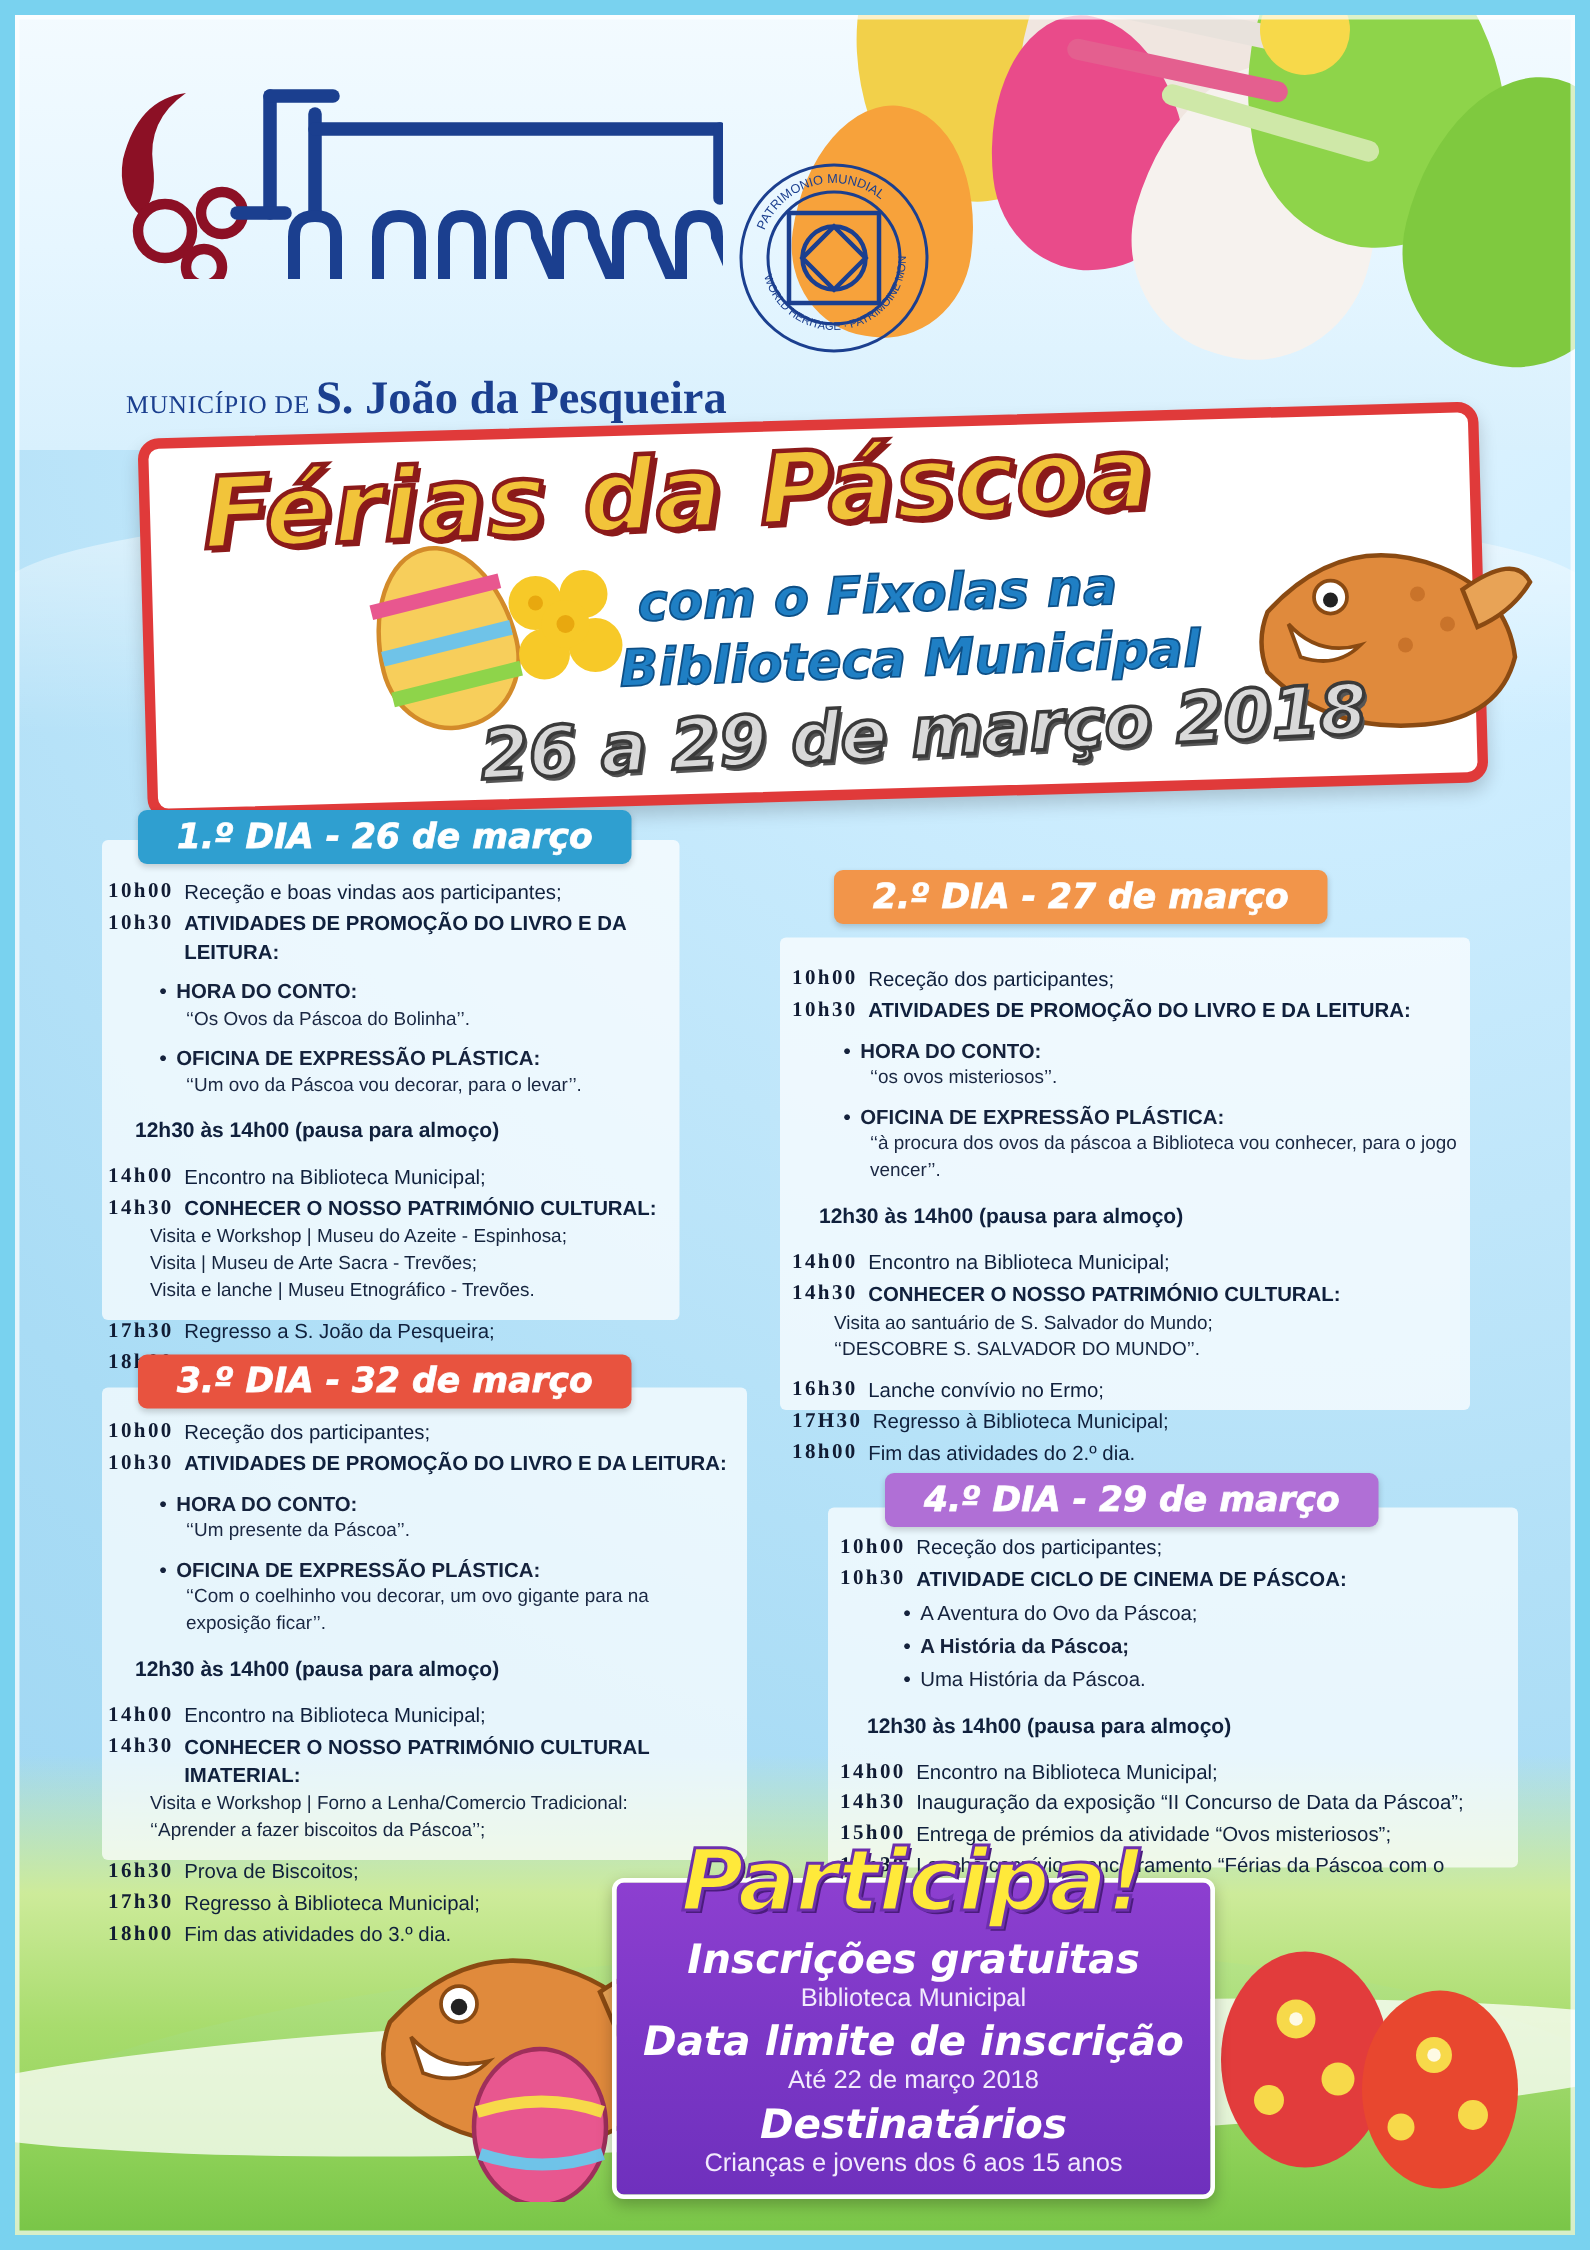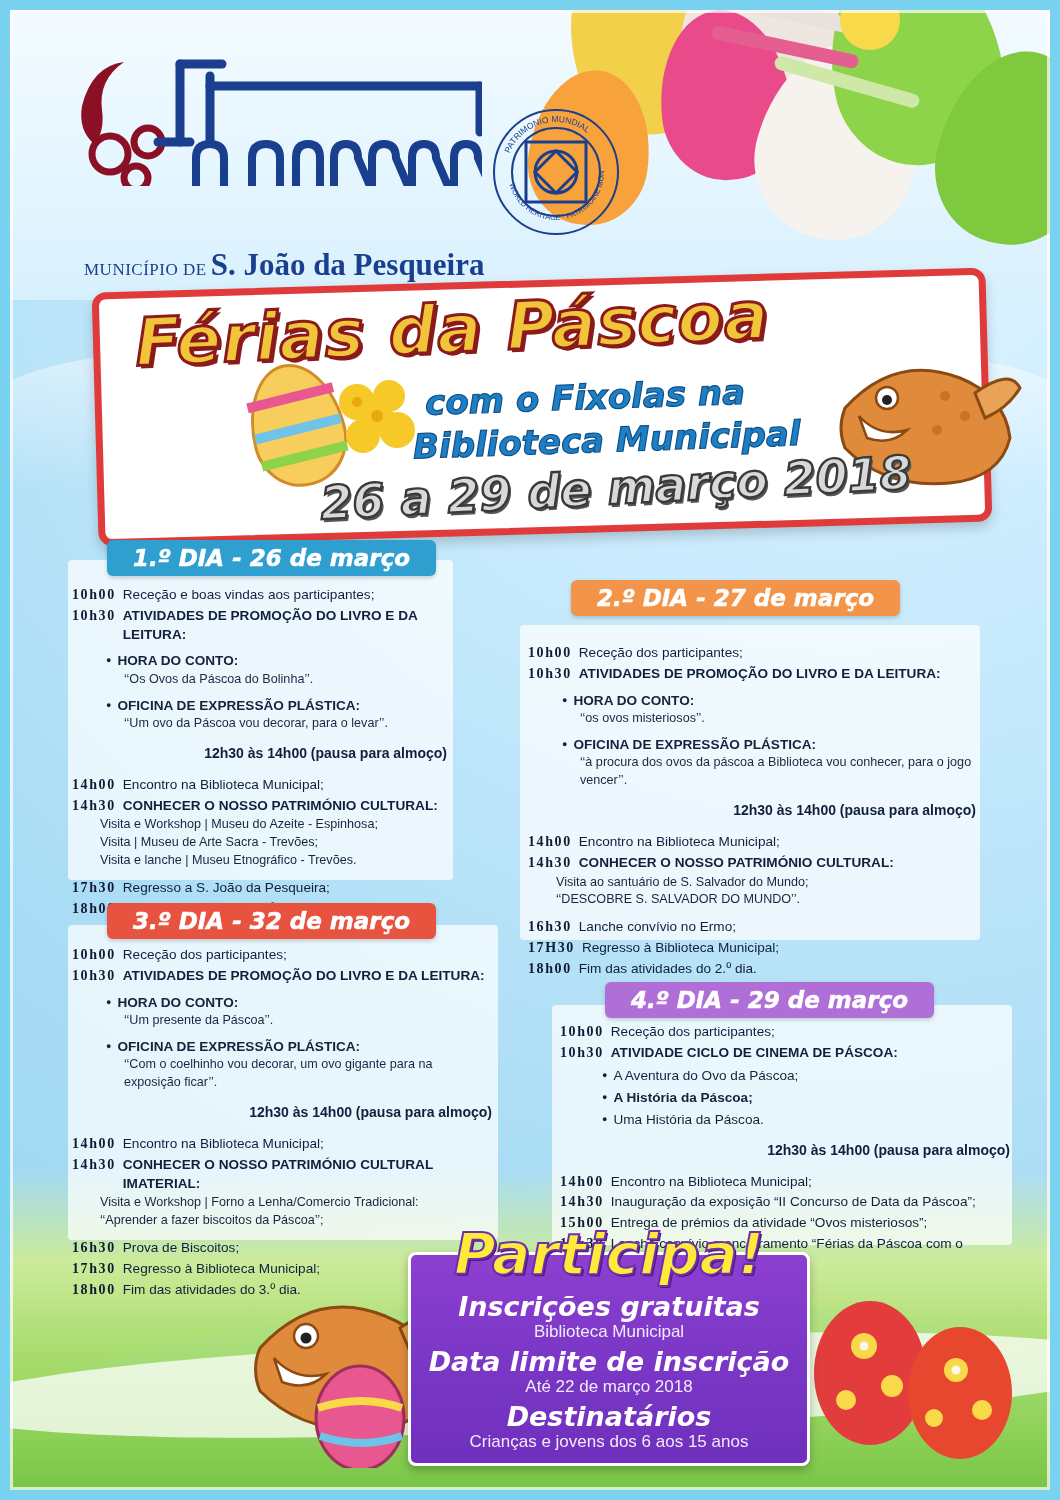--- a/index.html
+++ b/index.html
@@ -128,38 +128,38 @@
 
   
   .card{position:absolute;background:rgba(255,255,255,.72);border-radius:4px;}
   .card-head{
     position:absolute;height:36px;border-radius:6px;
     display:flex;align-items:center;justify-content:center;
     font-family:"DejaVu Sans", sans-serif;font-weight:bold;font-style:italic;
     font-size:23px;color:#ffffff;
     -webkit-text-stroke:.6px rgba(255,255,255,.9);
     box-shadow:0 2px 4px rgba(0,0,0,.18);
-    white-space:nowrap;padding:0 26px;margin-left:15px;
+    white-space:nowrap;padding:0 26px;
   }
   .card-body{
     position:absolute;font-size:13.5px;color:#15223c;line-height:1.42;
   }
   .row{display:flex;gap:7px;align-items:flex-start;margin-bottom:1px;}
   .hour{
     font-family:"Liberation Serif", serif;font-weight:bold;font-size:14px;
     letter-spacing:1.6px;white-space:nowrap;color:#101b33;
   }
   .rtext{font-size:13.6px;color:#10203c;}
   .strong{font-weight:bold;}
   .bullets{margin:3px 0 4px 34px;}
   .bullet{font-weight:bold;font-size:13.6px;margin-top:7px;}
   .bullet:before{content:"\25CF";font-size:9px;vertical-align:2px;margin-right:6px;}
   .quote{margin-left:18px;font-size:12.6px;color:#1a2742;}
   .pause{
-    text-align:right;font-weight:bold;font-size:14px;color:#10203c;
+    text-align:left;font-weight:bold;font-size:14px;color:#10203c;
     margin:11px 0 11px 18px;
   }
   .sub{margin-left:28px;font-size:12.6px;color:#16253f;}
   .gap{height:8px;}
 
   
   .participa{
     position:absolute;left:408px;top:1252px;width:396px;height:208px;
     background:linear-gradient(180deg,#8d3fd0 0%, #7b37c6 50%, #6f30bd 100%);
     border:3px solid #ffffff;border-radius:8px;

